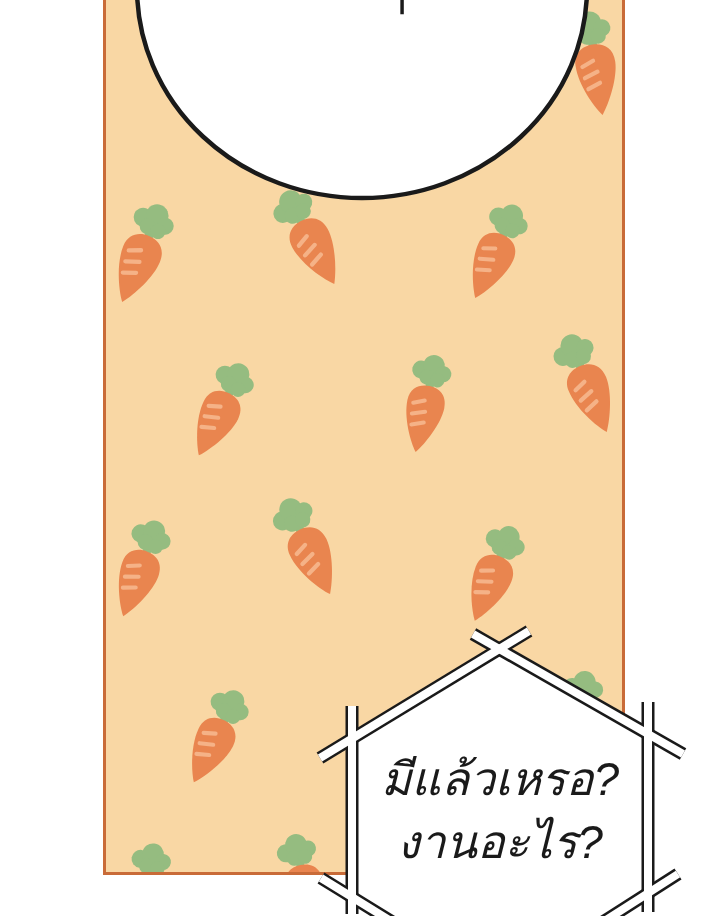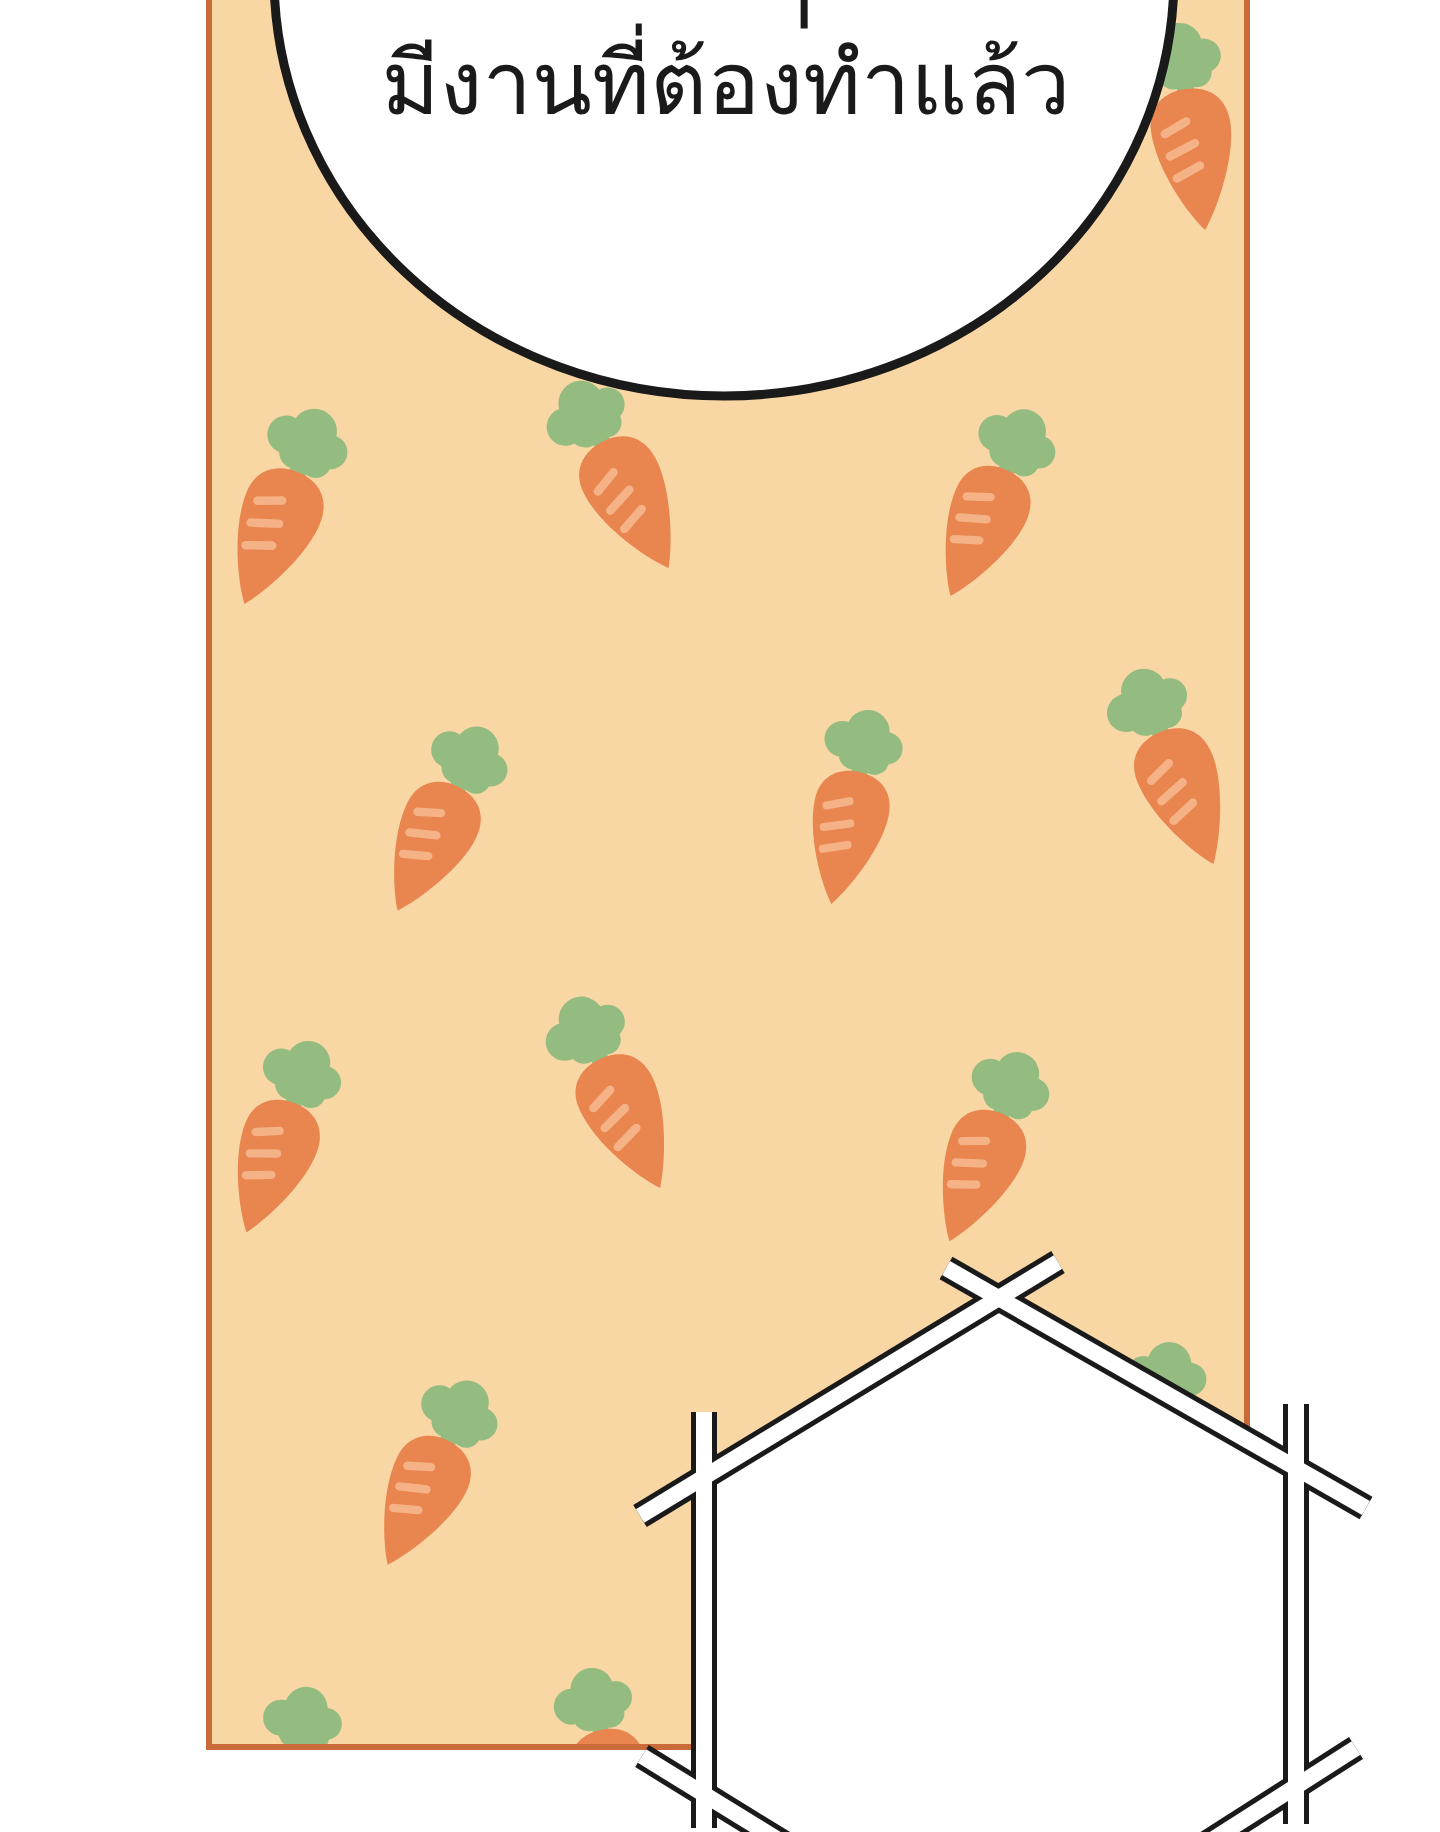--- a/index.html
+++ b/index.html
@@ -111,16 +111,19 @@
         <line x1="473" y1="634" x2="683" y2="754"></line>
         <line x1="352" y1="706" x2="352" y2="914"></line>
         <line x1="648" y1="702" x2="648" y2="912"></line>
         <line x1="321" y1="878" x2="420" y2="939"></line>
         <line x1="678" y1="874" x2="581" y2="936"></line>
       </g>
     </g>
   </svg>
 
   <div class="txt top-frag">ๆ</div>
-  <div class="txt top-line">มีงานที่ต้องทำแล้ว</div>
 
+  <div class="bottom-lines">
+    <div>มีแล้วเหรอ?</div>
+    <div>งานอะไร?</div>
+  </div>
 
 </div>
 
 </body></html>

